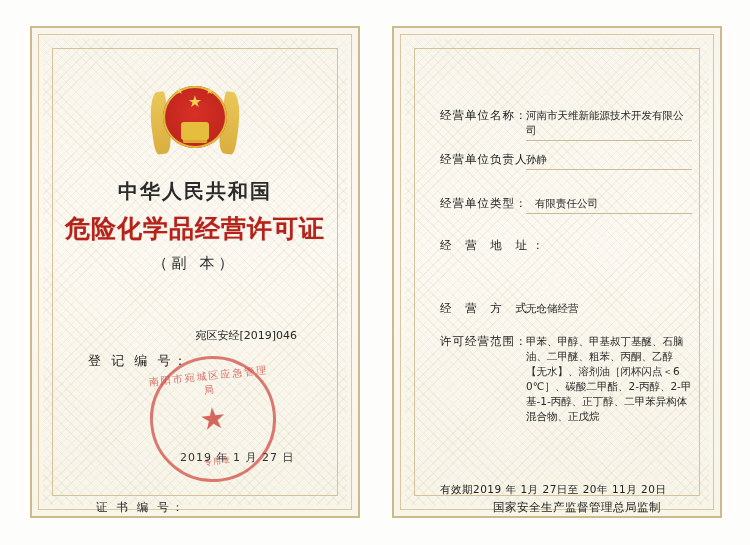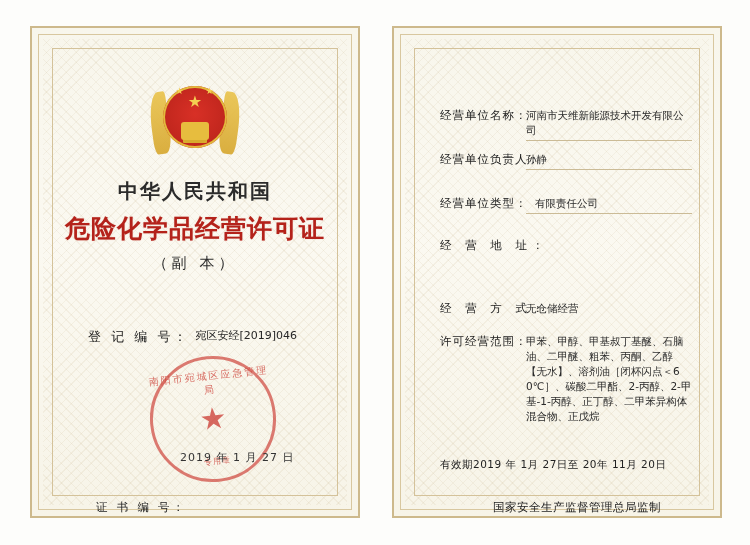--- a/index.html
+++ b/index.html
@@ -155,20 +155,21 @@
     width: 235px;
     font-family: "DejaVu Sans", sans-serif;
     font-size: 13px;
     color: #1d1d1d;
     display: flex;
     align-items: flex-start;
   }
   .field-left .lbl {
     letter-spacing: 3px;
     white-space: nowrap;
+    margin-top: 24px;
   }
   .field-left .val {
     margin-left: 6px;
     font-size: 11px;
     color: #262626;
   }
   .fl-1 { top: 302px; }
   .fl-2 { top: 352px; }
 
   .date-line {
@@ -255,33 +256,33 @@
   .r2 { top: 126px; }
   .r3 { top: 170px; gap: 9px; }
   .r4 { top: 212px; }
   .r5 { top: 275px; }
   .r6 { top: 308px; }
 
   .valid-line {
     position: absolute;
     left: 48px;
     right: 30px;
-    top: 432px;
+    top: 457px;
     font-family: "DejaVu Sans", sans-serif;
     font-size: 10.5px;
     color: #222;
     letter-spacing: .5px;
   }
 
   
   .footer-left {
     position: absolute;
     left: 96px;
     top: 500px;
-    font-family: Liberation Sans, sans-serif;
+    font-family: Liberation Serif, serif;
     font-size: 11.5px;
     color: #222;
     letter-spacing: 3px;
   }
   .footer-right {
     position: absolute;
     left: 470px;
     top: 500px;
     font-family: "DejaVu Sans", sans-serif;
     font-size: 11.5px;

